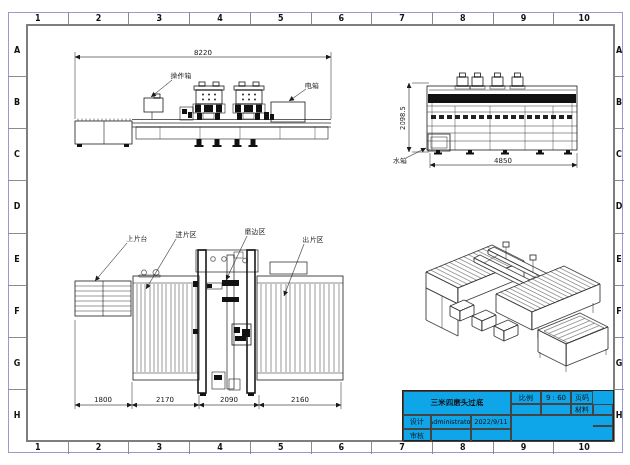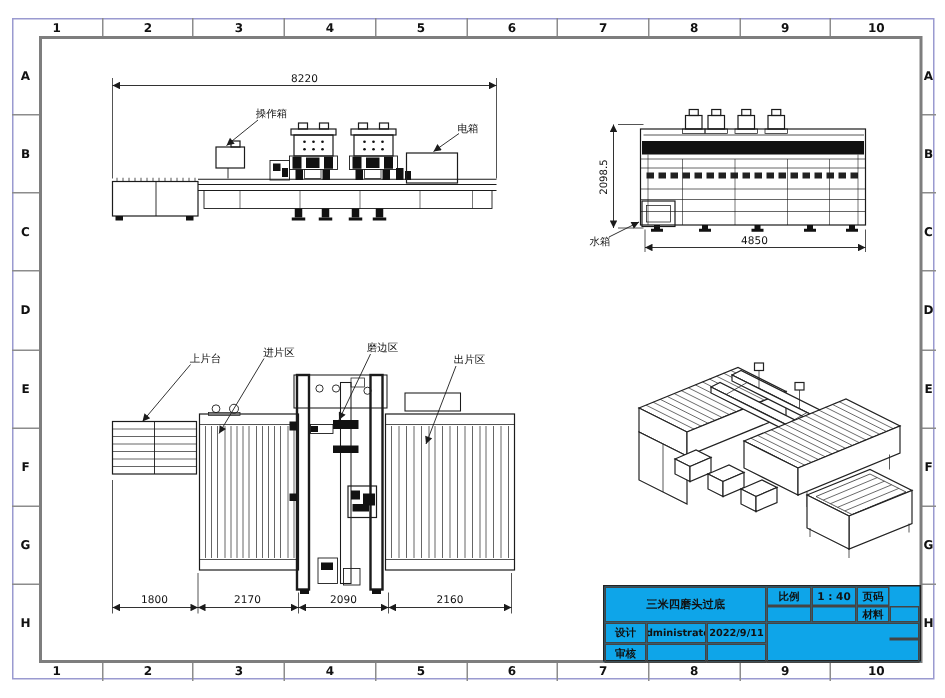--- a/index.html
+++ b/index.html
@@ -19,21 +19,21 @@
          font-size:8px;font-weight:700;color:#111;}
   .num-strip .gcell + .gcell{border-left:1px solid #8c8c8c;}
   .letter-strip .gcell + .gcell{border-top:1px solid #8c8c8c;}
   svg.view{position:absolute;}
   svg text{font-family:"DejaVu Sans",sans-serif;fill:#111;stroke:none;}
   .title-block{position:absolute;left:402px;top:390px;width:212px;height:51px;
          display:grid;grid-template-columns:28px 40px 40px 30px 30px 22px 20px;
          grid-template-rows:13px 11px 14px 13px;background:#0ea5e9;
          border:1px solid #222;box-sizing:border-box;font-size:7px;color:#111;}
   .tb-cell{border:0.5px solid #444;display:flex;align-items:center;justify-content:center;
-         overflow:hidden;white-space:nowrap;box-sizing:border-box;font-weight:bold;}
+         overflow:hidden;white-space:nowrap;box-sizing:border-box;}
   .tb-title{grid-column:1/4;grid-row:1/3;font-weight:700;font-size:7.5px;}
   .tb-sj{grid-column:1;grid-row:3;} .tb-sjv{grid-column:2;grid-row:3;font-size:6.5px;}
   .tb-date{grid-column:3;grid-row:3;font-size:6.5px;}
   .tb-sh{grid-column:1;grid-row:4;} .tb-shv{grid-column:2;grid-row:4;} .tb-shx{grid-column:3;grid-row:4;}
   .tb-bl{grid-column:4;grid-row:1;} .tb-blv{grid-column:5;grid-row:1;}
   .tb-ym{grid-column:6;grid-row:1;} .tb-ymv{grid-column:7;grid-row:1;margin-top:34px;}
   .tb-e1{grid-column:4;grid-row:2;} .tb-e2{grid-column:5;grid-row:2;}
   .tb-cl{grid-column:6;grid-row:2;} .tb-clv{grid-column:7;grid-row:2;}
   .tb-big{grid-column:4/8;grid-row:3/5;}
 </style>
@@ -360,21 +360,21 @@
 
   <div class="title-block">
     <div class="tb-cell tb-title">三米四磨头过底</div>
     <div class="tb-cell tb-sj">设计</div>
     <div class="tb-cell tb-sjv">Administrator</div>
     <div class="tb-cell tb-date">2022/9/11</div>
     <div class="tb-cell tb-sh">审核</div>
     <div class="tb-cell tb-shv"></div>
     <div class="tb-cell tb-shx"></div>
     <div class="tb-cell tb-bl">比例</div>
-    <div class="tb-cell tb-blv">1 : 40</div>
+    <div class="tb-cell tb-blv">9 : 60</div>
     <div class="tb-cell tb-ym">页码</div>
     <div class="tb-cell tb-ymv">1/1</div>
     <div class="tb-cell tb-e1"></div>
     <div class="tb-cell tb-e2"></div>
     <div class="tb-cell tb-cl">材料</div>
     <div class="tb-cell tb-clv"></div>
     <div class="tb-cell tb-big"></div>
   </div>
 
 </div>

